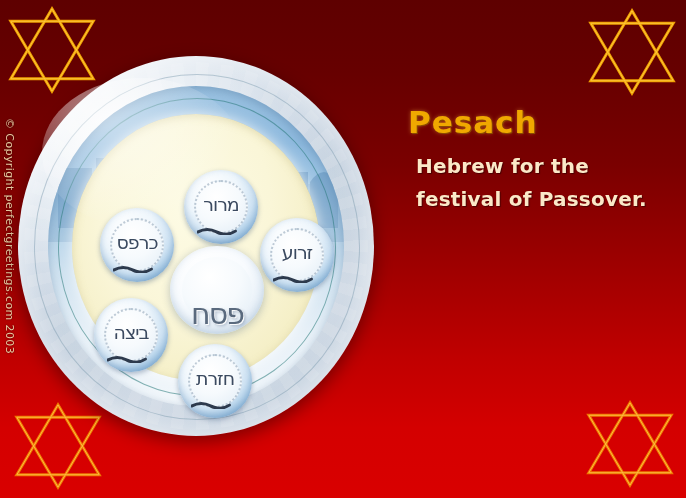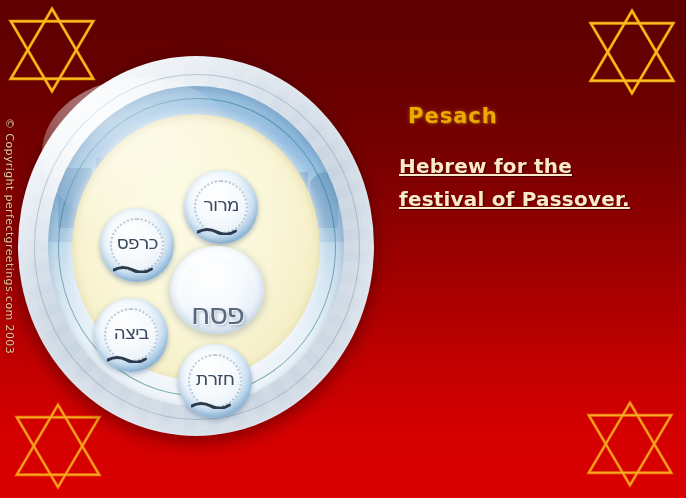--- a/index.html
+++ b/index.html
@@ -48,36 +48,35 @@
     font-family: "DejaVu Sans", sans-serif;
     text-shadow: 0 0 2px rgba(0,0,0,.6);
   }
 
   
   #title {
     position: absolute;
     left: 408px;
     top: 104px;
     font-family: "DejaVu Sans", sans-serif;
-    font-size: 21px;
+    font-size: 31px;
     font-weight: bold;
     color: #f0a800;
     letter-spacing: 1px;
     text-shadow: 1px 1px 0 #8a4a00, 0 0 4px rgba(255,190,60,.45);
   }
   .subline {
     position: absolute;
-    left: 399px;
+    left: 416px;
     font-family: "DejaVu Sans", sans-serif;
     font-size: 20px;
     font-weight: bold;
     color: #fbe9c8;
     letter-spacing: .2px;
     text-shadow: 1px 1px 1px rgba(60,0,0,.8);
-    text-decoration: underline;
   }
   #sub1 { top: 154px; }
   #sub2 { top: 187px; }
 
   
   #plate-wrap {
     position: absolute;
     left: 18px;
     top: 48px;
     width: 362px;
@@ -327,20 +326,29 @@
     <div class="food" id="food-karpas">
       <div class="food-inner"></div>
       <span class="heb">כרפס</span>
       <span class="squiggle">
         <svg viewBox="0 0 60 8" preserveAspectRatio="none">
             <path d="M1 5 q12 -5 24 0 t24 -1" stroke="#2d3a4d" stroke-width="3" fill="none" stroke-linecap="round"></path>
           </svg>
       </span>
     </div>
 
+    <div class="food" id="food-zeroa">
+      <div class="food-inner"></div>
+      <span class="heb">זרוע</span>
+      <span class="squiggle">
+        <svg viewBox="0 0 60 8" preserveAspectRatio="none">
+            <path d="M1 5 q12 -5 24 0 t24 -1" stroke="#2d3a4d" stroke-width="3" fill="none" stroke-linecap="round"></path>
+          </svg>
+      </span>
+    </div>
 
     <div class="food" id="food-beitza">
       <div class="food-inner"></div>
       <span class="heb">ביצה</span>
       <span class="squiggle">
         <svg viewBox="0 0 60 8" preserveAspectRatio="none">
             <path d="M1 5 q12 -5 24 0 t24 -1" stroke="#2d3a4d" stroke-width="3" fill="none" stroke-linecap="round"></path>
           </svg>
       </span>
     </div>

